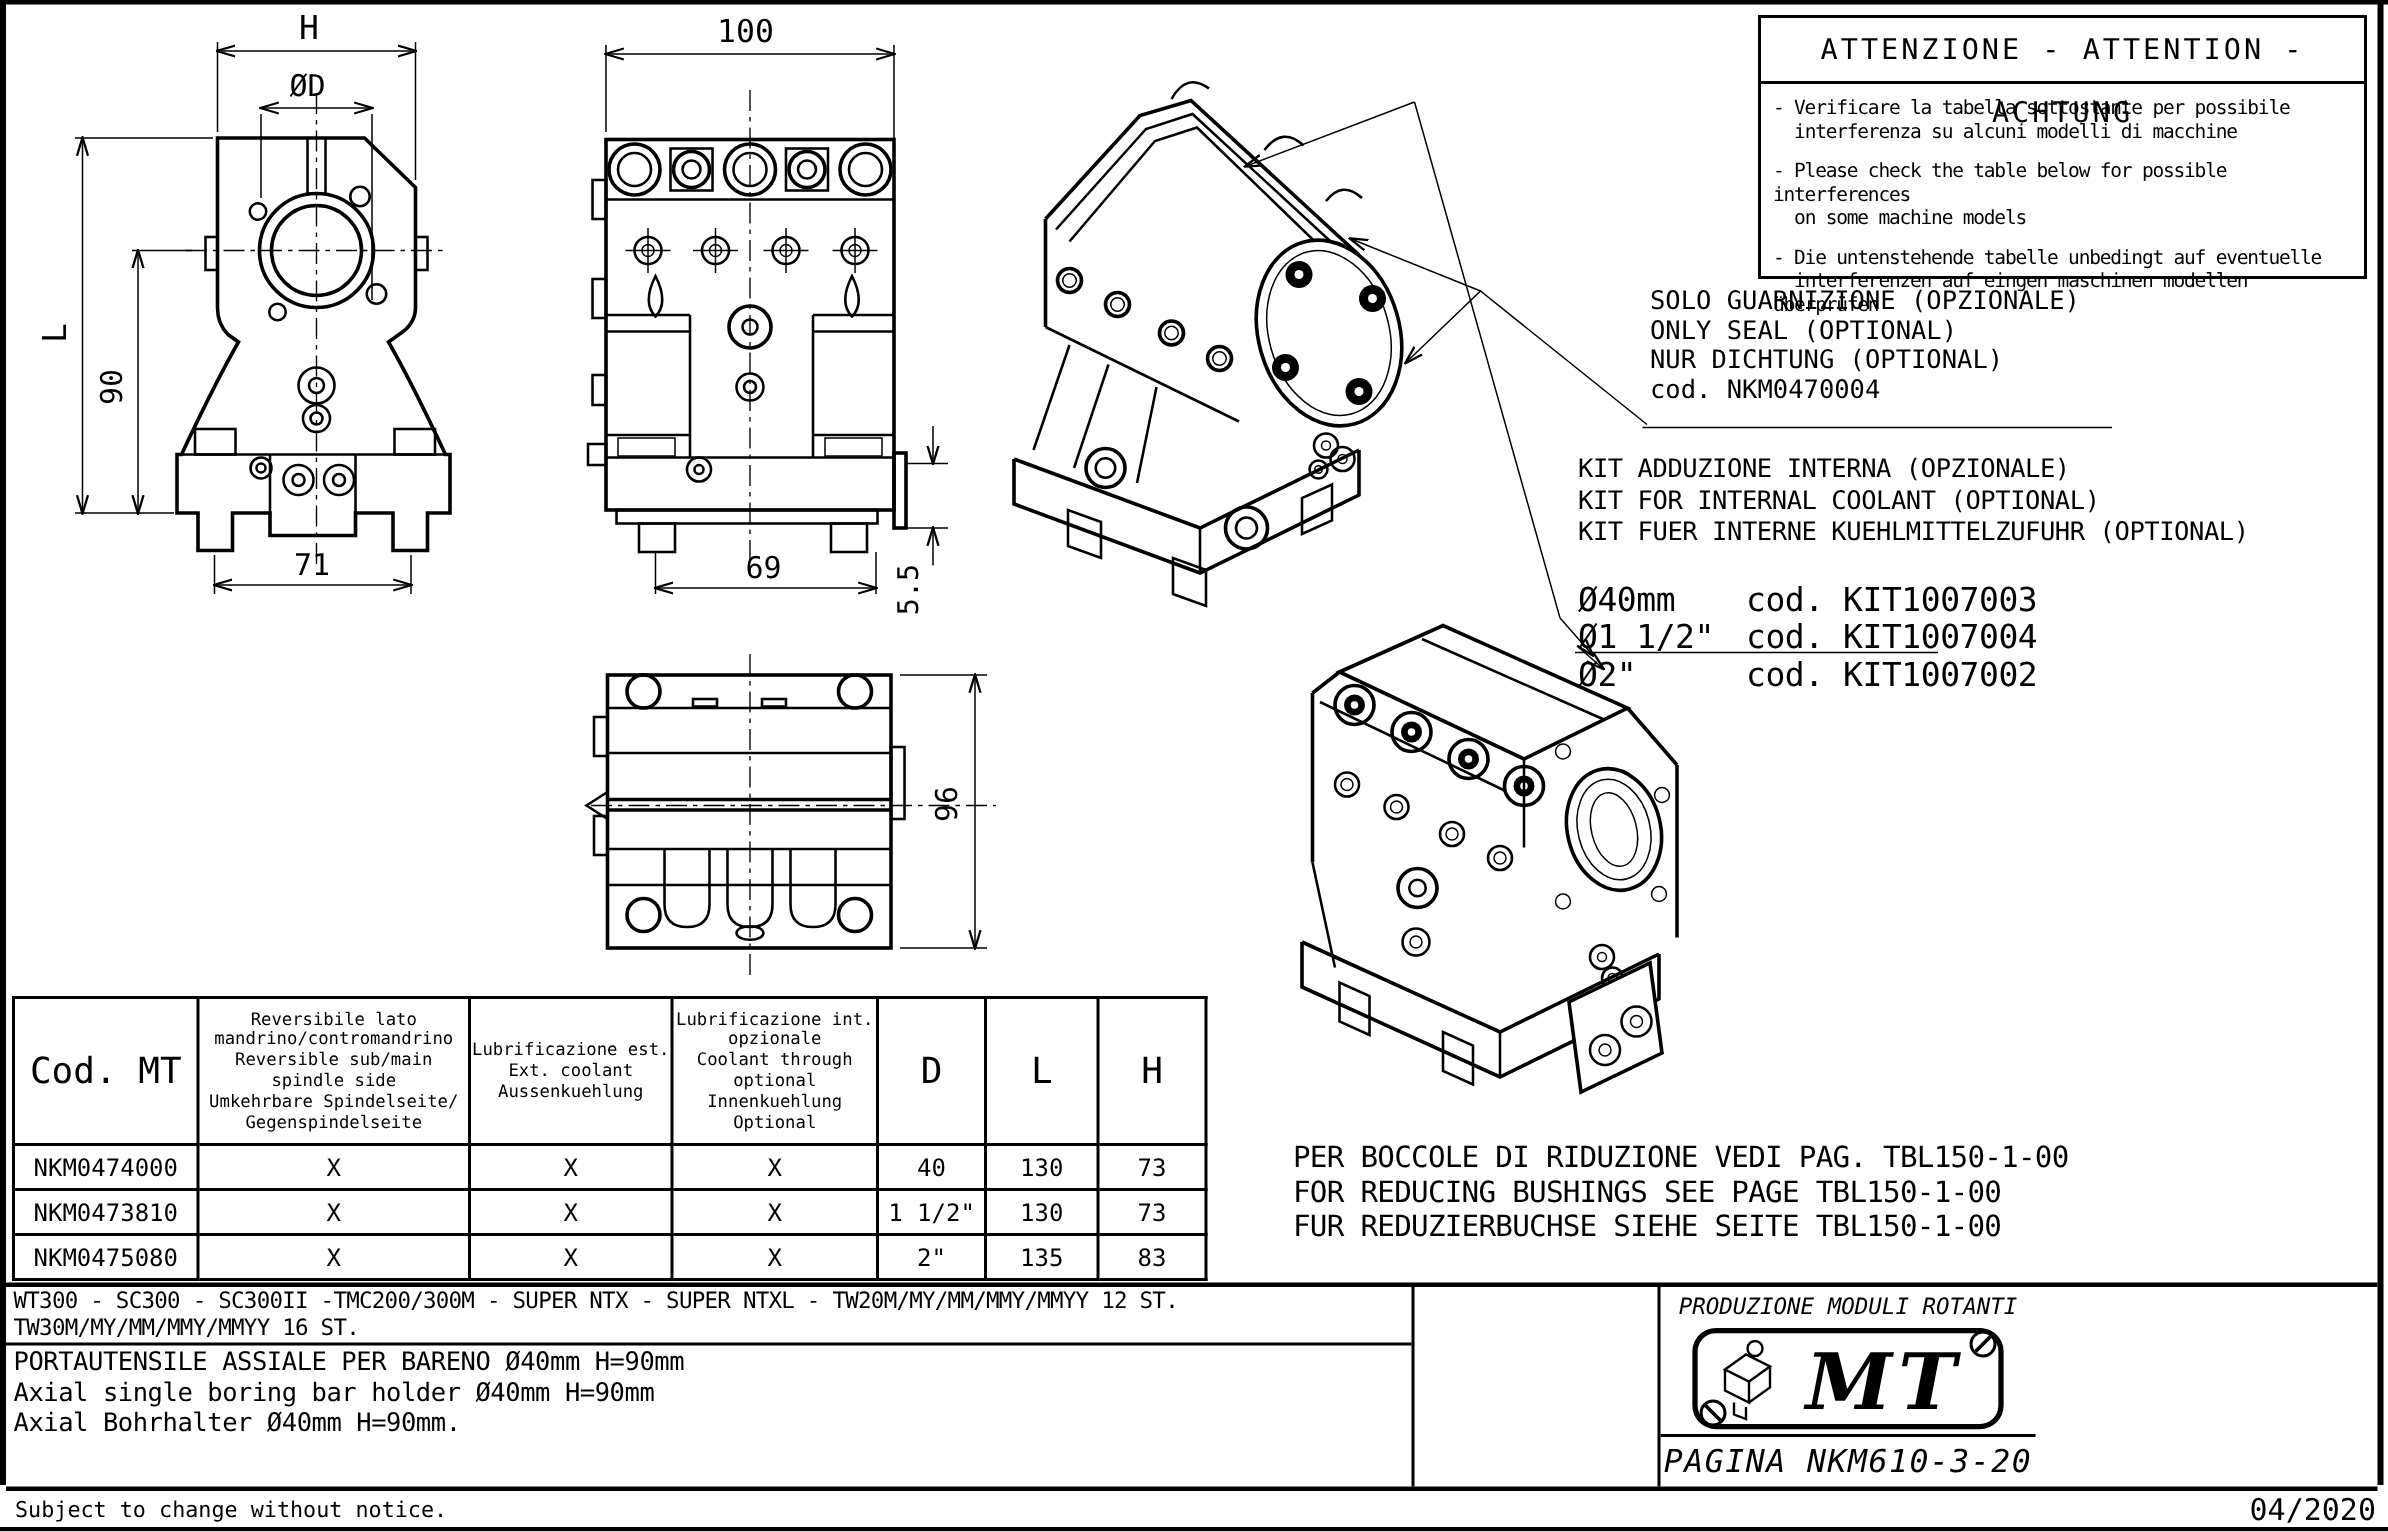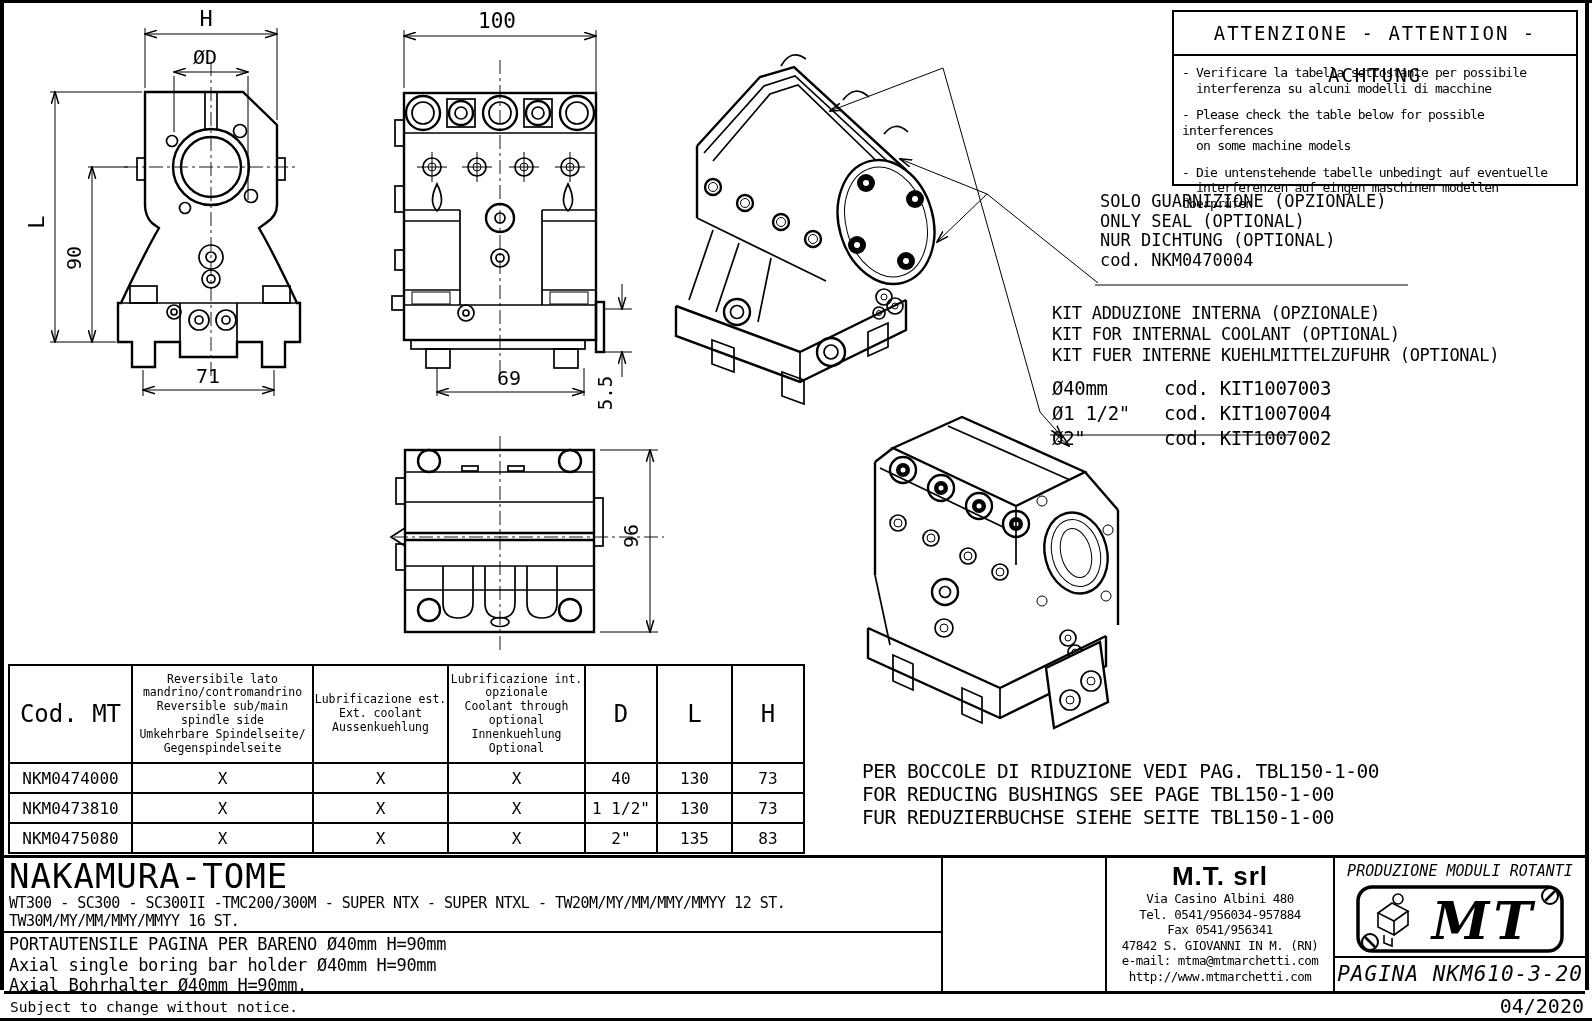--- a/index.html
+++ b/index.html
@@ -23,21 +23,21 @@
   .blk{fill:#000;stroke:none;}
   .wfill{fill:#fff;}
   
   .attention-box{left:1172px;top:10px;width:406px;height:176px;border:2px solid #000;box-sizing:border-box;}
   .attention-title{height:42px;line-height:42px;text-align:center;font-size:19px;letter-spacing:2px;border-bottom:2px solid #000;}
   .attention-items{padding:9px 8px 0 8px;}
   .attention-item{font-size:13px;line-height:15.5px;letter-spacing:-0.8px;white-space:pre-wrap;margin-bottom:11px;}
   
   .seal-note{left:1100px;top:192px;font-size:17px;line-height:19.5px;letter-spacing:0;}
   .kit-note{left:1052px;top:303px;font-size:17px;line-height:21px;letter-spacing:-0.3px;}
-  .kit-options{margin-top:10px;font-size:19px;line-height:25px;}
+  .kit-options{margin-top:22px;font-size:22px;line-height:25px;}
   .kit-size{display:inline-block;width:112px;}
   .bushings-note{left:862px;top:760px;font-size:19.5px;line-height:23px;letter-spacing:-0.5px;}
   
   .spec-table{left:8px;top:664px;}
   table.spec{border-collapse:collapse;table-layout:fixed;}
   table.spec td{border:2px solid #000;text-align:center;vertical-align:middle;padding:0;}
   td.hdr-code{font-size:24px;margin-top:20px;}
   td.hdr-multi{font-size:11.5px;line-height:13.8px;white-space:pre-line;}
   td.hdr-letter{font-size:24px;}
   tr.data-row td{font-size:16px;height:28px;}
@@ -456,39 +456,29 @@
         <td>2"</td>
         <td>135</td>
         <td>83</td>
       </tr>
     </tbody>
       </table>
   </div>
 
   <div class="abs title-block">
     <div class="tb-col tb-left">
-      <div class="brand">NAKAMURA-TOME</div>
       <div class="models">WT300 - SC300 - SC300II -TMC200/300M - SUPER NTX - SUPER NTXL - TW20M/MY/MM/MMY/MMYY 12 ST.</div>
       <div class="models">TW30M/MY/MM/MMY/MMYY 16 ST.</div>
       <div class="descs">
-        <div class="desc">PORTAUTENSILE PAGINA PER BARENO Ø40mm H=90mm</div>
+        <div class="desc">PORTAUTENSILE ASSIALE PER BARENO Ø40mm H=90mm</div>
         <div class="desc">Axial single boring bar holder Ø40mm H=90mm</div>
         <div class="desc">Axial Bohrhalter Ø40mm H=90mm.</div>
       </div>
     </div>
     <div class="tb-col tb-mid"></div>
-    <div class="tb-col tb-mt">
-      <div class="company">M.T. srl</div>
-      <div class="addr">Via Casino Albini 480</div>
-      <div class="addr">Tel. 0541/956034-957884</div>
-      <div class="addr">Fax 0541/956341</div>
-      <div class="addr">47842 S. GIOVANNI IN M. (RN)</div>
-      <div class="addr">e-mail: mtma@mtmarchetti.com</div>
-      <div class="addr">http://www.mtmarchetti.com</div>
-    </div>
     <div class="tb-col tb-right">
       <div class="production">PRODUZIONE MODULI ROTANTI</div>
       <div class="logo-wrap">
         <svg width="212" height="72" viewBox="0 0 212 72">
           <rect x="4" y="4" width="204" height="64" rx="14" fill="none" stroke="#000" stroke-width="3.5"></rect>
           <g stroke="#000" fill="none" stroke-width="1.6">
             <path d="M24,30 L38,20 L54,28 L40,38 Z"></path>
             <path d="M24,30 L24,44 L40,52 L40,38"></path>
             <path d="M40,52 L54,42 L54,28"></path>
             <circle cx="44" cy="16" r="5"></circle>

